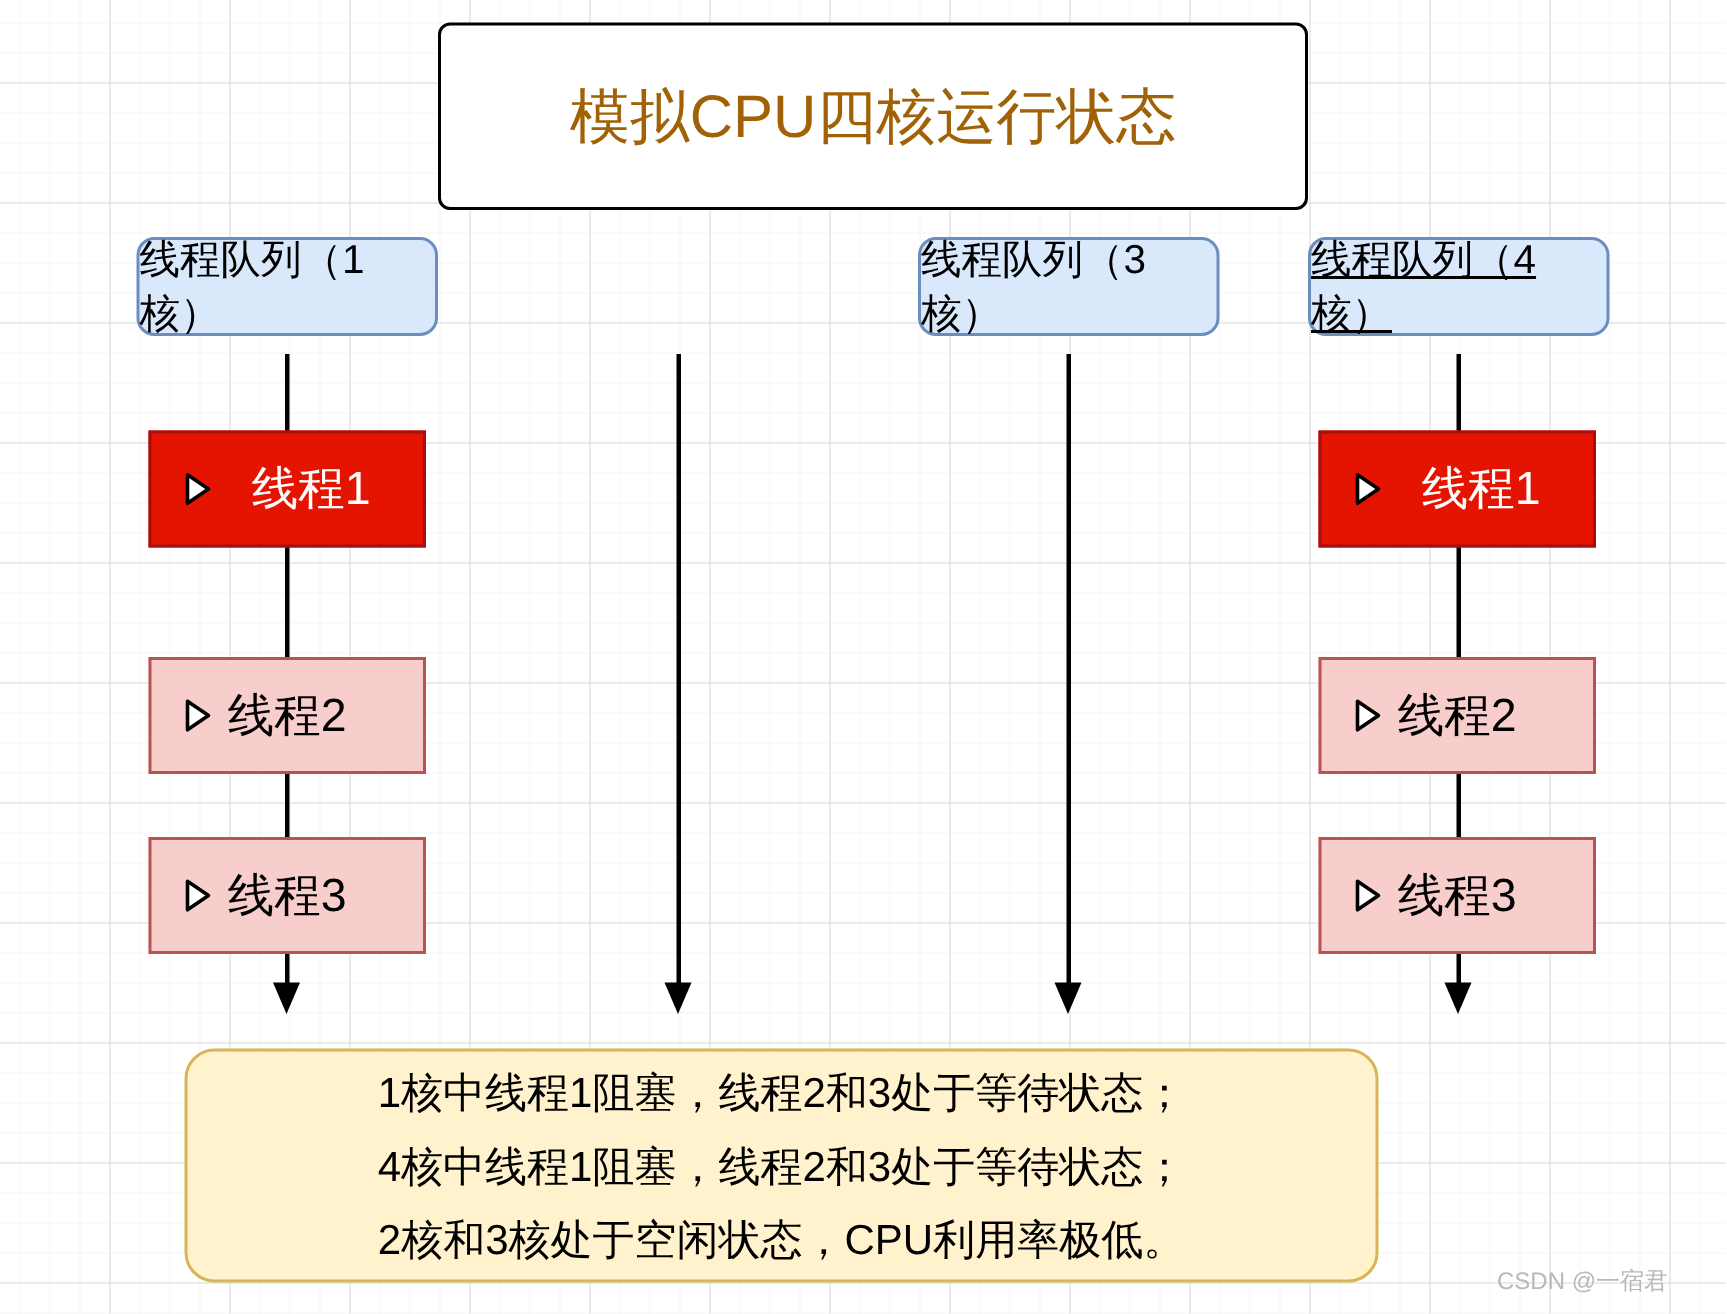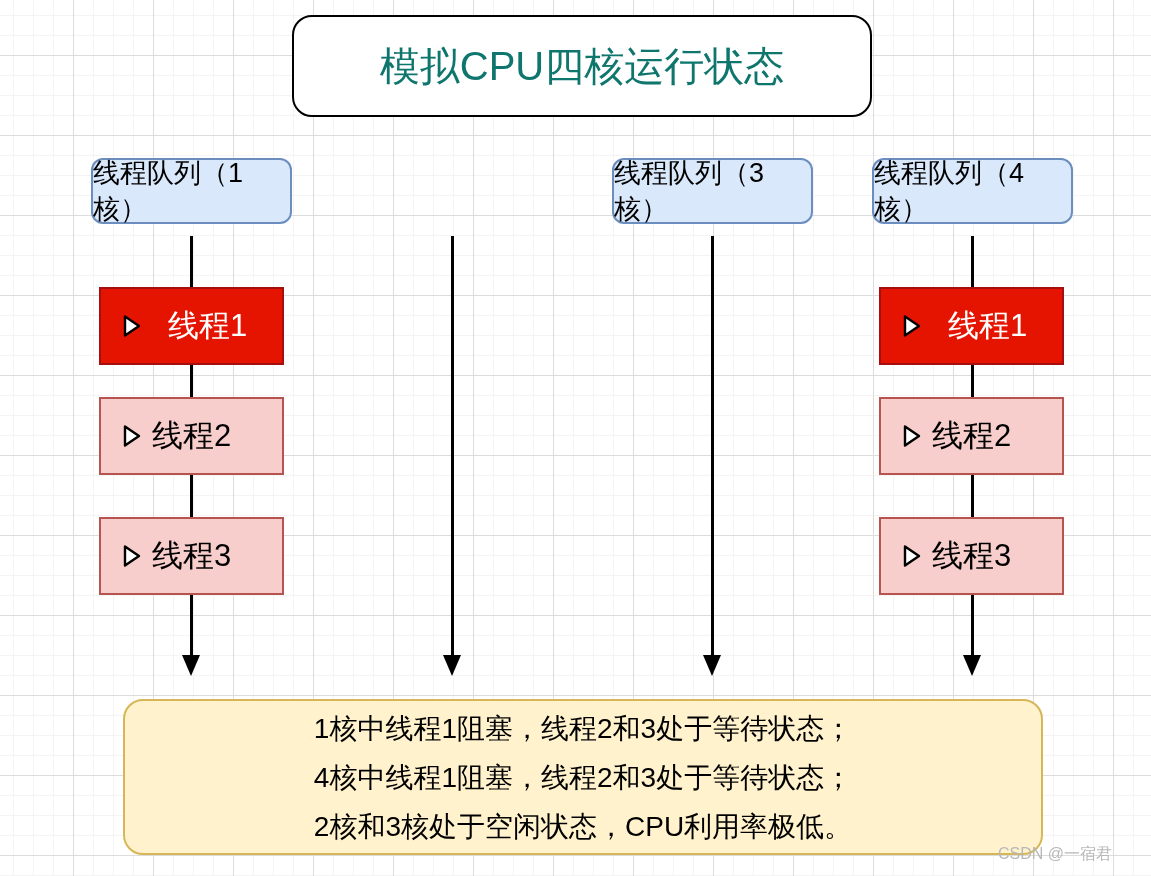--- a/index.html
+++ b/index.html
@@ -17,27 +17,27 @@
       linear-gradient(to bottom, #dcdcdc 1px, transparent 1px),
       linear-gradient(to right, #f4f4f4 1px, transparent 1px),
       linear-gradient(to bottom, #f4f4f4 1px, transparent 1px);
     background-size: 80px 80px, 80px 80px, 20px 20px, 20px 20px;
     background-position: 73px 55px, 73px 55px, 13px 15px, 13px 15px;
   }
 
   .title-box {
     position: absolute;
     left: 292px; top: 15px;
-    width: 580px; height: 102px;
+    width: 580px; height: 125px;
     background: #ffffff;
     border: 2px solid #000000;
-    border-radius: 20px;
+    border-radius: 8px;
     display: flex; align-items: center; justify-content: center;
     font-size: 40px;
-    color: #0f766e;
+    color: #a16207;
     z-index: 3;
   }
 
   .queue-header {
     position: absolute;
     top: 158px;
     width: 201px; height: 66px;
     background: #dae8fc;
     border: 2px solid #6c8ebf;
     border-radius: 12px;
@@ -83,26 +83,27 @@
   .thread-blocked {
     background: #e51400;
     border-color: #a50f0f;
     color: #ffffff;
     padding-left: 32px;
   }
   .thread-waiting {
     background: #f8cecc;
     border-color: #b85450;
     color: #000000;
+    margin-top: 41px;
   }
 
   .note-box {
     position: absolute;
     left: 123px; top: 699px;
-    width: 920px; height: 156px;
+    width: 796px; height: 156px;
     background: #fff2cc;
     border: 2px solid #d6b656;
     border-radius: 20px;
     display: flex; flex-direction: column;
     align-items: center; justify-content: center;
     font-size: 28px;
     line-height: 49px;
     color: #000000;
     text-align: center;
     z-index: 2;
@@ -125,21 +126,21 @@
   <div class="title-box">
     <span>模拟CPU四核运行状态</span>
   </div>
 
   <div class="queue-header" style="left:91px;">
     <span>线程队列（1核）</span>
   </div>
   <div class="queue-header" style="left:612px;justify-content:center;">
     <span>线程队列（3核）</span>
   </div>
-  <div class="queue-header" style="left:872px;">
+  <div class="queue-header" style="left:872px;text-decoration:underline;">
     <span>线程队列（4核）</span>
   </div>
 
   <div class="vline" style="left:190px;"></div>
   <div class="arrowhead" style="left:182px;"></div>
 
   <div class="vline" style="left:451px;"></div>
   <div class="arrowhead" style="left:443px;"></div>
 
   <div class="vline" style="left:711px;"></div>

